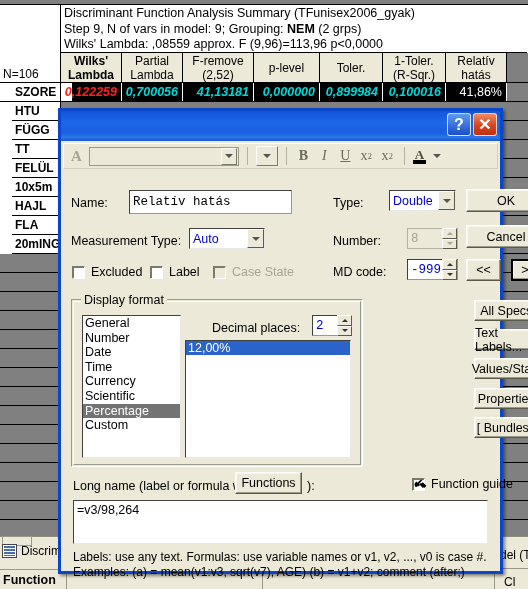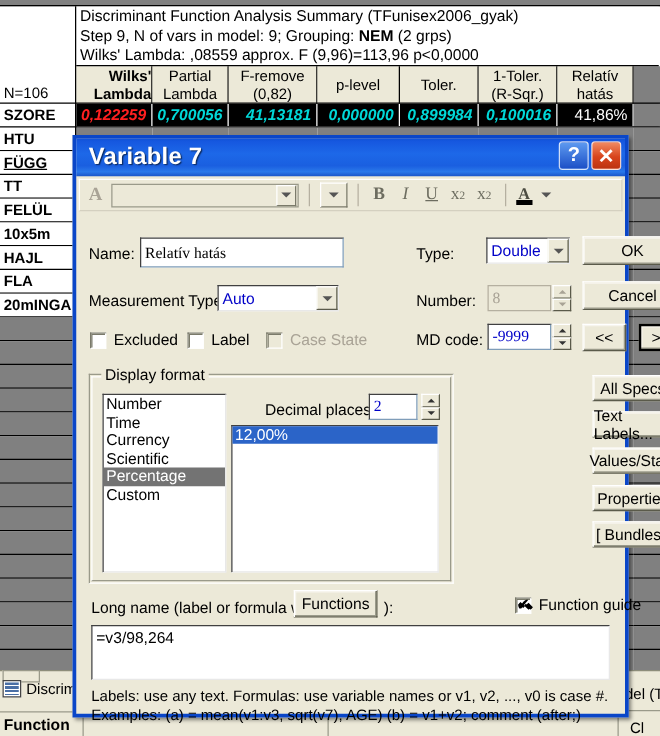--- a/index.html
+++ b/index.html
@@ -25,40 +25,40 @@
     padding:1px 0 0 3px;box-sizing:border-box;white-space:nowrap;
   }
   .hdrblock b{font-weight:bold;}
 
   .colhdr{
     position:absolute;top:53px;height:30px;background:#ece9d8;
     font-size:12px;color:#000;text-align:center;box-sizing:border-box;
     display:flex;flex-direction:column;justify-content:center;align-items:center;
     line-height:14px;
   }
-  .colhdr.bold{font-weight:bold;align-items:flex-end;}
+  .colhdr.bold{font-weight:bold;}
 
   .ncell{
     position:absolute;left:0;top:53px;width:61px;height:30px;background:#fff;
     font-size:12px;color:#000;display:flex;align-items:flex-end;padding:0 0 2px 3px;
     box-sizing:border-box;
   }
 
   .datarow{
     position:absolute;left:61px;top:83px;width:466px;height:18px;background:#000;
   }
   .datacell{
     position:absolute;top:0;height:18px;font-size:12.5px;font-style:italic;font-weight:bold;
     display:flex;align-items:center;justify-content:flex-end;padding-right:4px;
     box-sizing:border-box;white-space:nowrap;
   }
   .datacell.sep{border-right:1px solid #fff;}
 
   .rowlbl{
-    position:absolute;left:0;width:61px;height:18px;background:#fff;color:#000;
+    position:absolute;left:12px;width:61px;height:18px;background:#fff;color:#000;
     font-size:12px;font-weight:bold;display:flex;align-items:center;padding-left:3px;
     box-sizing:border-box;border-bottom:1px solid #000;border-right:1px solid #000;
     overflow:hidden;white-space:nowrap;
   }
   .rowempty{
     position:absolute;left:0;width:61px;height:18px;background:#808080;
     border-bottom:1px solid #000;border-right:1px solid #000;box-sizing:border-box;
   }
   .gridcell{
     position:absolute;background:#808080;border-bottom:1px solid #000;box-sizing:border-box;
@@ -148,22 +148,22 @@
   .fmt-colorA .lt{font-family:"Liberation Serif",serif;font-weight:bold;font-size:13px;color:#4d4d42;line-height:11px;}
   .fmt-colorA .bar{width:13px;height:4px;background:#000;}
 
   .dlgbody{position:absolute;left:0;right:0;top:58px;bottom:0;}
 
   .lbl{position:absolute;font-size:12.5px;color:#000;white-space:nowrap;}
   .lbl.dis{color:#a9a396;}
 
   .txtin{
     position:absolute;background:#fff;border:1px solid #7f9db9;border-top-color:#404040;border-left-color:#404040;
-    box-sizing:border-box;font-family:Liberation Serif, serif;font-size:12.5px;color:#000;
-    padding:1px 3px;display:flex;align-items:center;
+    box-sizing:border-box;font-family:Liberation Mono, monospace;font-size:12.5px;color:#000;
+    padding:1px 3px;display:flex;align-items:center;margin-left:17px;
   }
   .txtin.blue{color:#0000c8;}
   .txtin.gray{background:#ece9d8;color:#a9a396;border-color:#b5b0a0;}
 
   .combo{
     position:absolute;background:#fff;border:1px solid #404040;border-right-color:#e8e8e8;border-bottom-color:#e8e8e8;
     box-sizing:border-box;display:flex;align-items:center;justify-content:space-between;
     font-size:12.5px;color:#0000c8;padding-left:3px;
   }
   .combo .btn{
@@ -244,21 +244,21 @@
       <div class="colhdr bold" style="left: 61px; width: 61px; border-right: 1px solid rgb(0, 0, 0);">
         <div>Wilks'</div>
         <div>Lambda</div>
       </div>
       <div class="colhdr" style="left: 122px; width: 61px; border-right: 1px solid rgb(0, 0, 0);">
         <div>Partial</div>
         <div>Lambda</div>
       </div>
       <div class="colhdr" style="left: 183px; width: 71px; border-right: 1px solid rgb(0, 0, 0);">
         <div>F-remove</div>
-        <div>(0,82)</div>
+        <div>(2,52)</div>
       </div>
       <div class="colhdr" style="left: 254px; width: 66px; border-right: 1px solid rgb(0, 0, 0);">
         <div>p-level</div>
         <div></div>
       </div>
       <div class="colhdr" style="left: 320px; width: 63px; border-right: 1px solid rgb(0, 0, 0);">
         <div>Toler.</div>
         <div></div>
       </div>
       <div class="colhdr" style="left: 383px; width: 63px; border-right: 1px solid rgb(0, 0, 0);">
@@ -288,21 +288,21 @@
   <div id="rowsarea">
       <div class="rowlbl" style="top: 102px; height: 19px;">HTU</div>
       <div class="gridcell" style="left: 61px; top: 102px; width: 61px; height: 19px;"></div>
       <div class="gridcell" style="left: 122px; top: 102px; width: 61px; height: 19px;"></div>
       <div class="gridcell" style="left: 183px; top: 102px; width: 71px; height: 19px;"></div>
       <div class="gridcell" style="left: 254px; top: 102px; width: 66px; height: 19px;"></div>
       <div class="gridcell" style="left: 320px; top: 102px; width: 63px; height: 19px;"></div>
       <div class="gridcell" style="left: 383px; top: 102px; width: 63px; height: 19px;"></div>
       <div class="gridcell" style="left: 446px; top: 102px; width: 61px; height: 19px;"></div>
       <div class="gridcell" style="left: 507px; top: 102px; width: 21px; height: 19px;"></div>
-      <div class="rowlbl" style="top: 121px; height: 19px; text-decoration: underline;">FÜGG</div>
+      <div class="rowlbl" style="top: 121px; height: 19px;">FÜGG</div>
       <div class="gridcell" style="left: 61px; top: 121px; width: 61px; height: 19px;"></div>
       <div class="gridcell" style="left: 122px; top: 121px; width: 61px; height: 19px;"></div>
       <div class="gridcell" style="left: 183px; top: 121px; width: 71px; height: 19px;"></div>
       <div class="gridcell" style="left: 254px; top: 121px; width: 66px; height: 19px;"></div>
       <div class="gridcell" style="left: 320px; top: 121px; width: 63px; height: 19px;"></div>
       <div class="gridcell" style="left: 383px; top: 121px; width: 63px; height: 19px;"></div>
       <div class="gridcell" style="left: 446px; top: 121px; width: 61px; height: 19px;"></div>
       <div class="gridcell" style="left: 507px; top: 121px; width: 21px; height: 19px;"></div>
       <div class="rowlbl" style="top: 140px; height: 19px;">TT</div>
       <div class="gridcell" style="left: 61px; top: 140px; width: 61px; height: 19px;"></div>
@@ -512,21 +512,20 @@
   <div class="bw-vline" style="left:262px;"></div>
   <div class="bw-func">Function</div>
   <div class="bw-right">del (T</div>
   <div class="bw-box"></div>
   <div class="bw-boxtxt">Cl</div>
 </div>
 
 <div id="dlg">
 
   <div class="titlebar">
-    <div class="title-text">Variable 7</div>
     <div class="tb-btns">
       <div class="tb-btn tb-help">?</div>
       <div class="tb-btn tb-close">✕</div>
     </div>
   </div>
 
   <div class="fmtbar">
     <span class="fmt-A">A</span>
     <span class="fmt-combo">
       <span class="fmt-arrow">
@@ -560,21 +559,21 @@
     <div class="combo" style="left:328px;top:21px;width:67px;height:21px;">
       <span>Double</span>
       <span class="btn">
           <span class="caretdown"></span>
         </span>
     </div>
 
     <div class="btn3d" style="left:405px;top:20px;width:80px;height:23px;">OK</div>
 
     <div class="lbl" style="left:10px;top:65px;">Measurement Type:</div>
-    <div class="combo" style="left:113px;top:59px;width:97px;height:21px;">
+    <div class="combo" style="left:128px;top:59px;width:76px;height:21px;">
       <span>Auto</span>
       <span class="btn">
           <span class="caretdown"></span>
         </span>
     </div>
 
     <div class="lbl" style="left:272px;top:65px;">Number:</div>
     <div class="txtin gray" style="left:329px;top:59px;width:51px;height:21px;">8</div>
     <div class="spin dis" style="left:381px;top:59px;height:21px;">
       <div>
@@ -610,21 +609,23 @@
     <div class="btn3d" style="left:405px;top:90px;width:35px;height:22px;">&lt;&lt;</div>
     <div class="btn3d def" style="left:450px;top:90px;width:35px;height:22px;">&gt;&gt;</div>
 
     <div class="group" style="left:10px;top:130px;width:292px;height:168px;">
       <span class="group-in"></span>
     </div>
     <div class="group-lbl" style="left:20px;top:124px;">Display format</div>
 
     <div class="listbox" style="left:21px;top:146px;width:99px;height:143px;">
       <div id="fmt-list">
+          <div class="litem">General</div>
           <div class="litem">Number</div>
+          <div class="litem">Date</div>
           <div class="litem">Time</div>
           <div class="litem">Currency</div>
           <div class="litem">Scientific</div>
           <div class="litem sel">Percentage</div>
           <div class="litem">Custom</div>
         </div>
     </div>
 
     <div class="lbl" style="left:151px;top:152px;">Decimal places:</div>
     <div class="txtin blue" style="left:234px;top:146px;width:39px;height:21px;">2</div>

